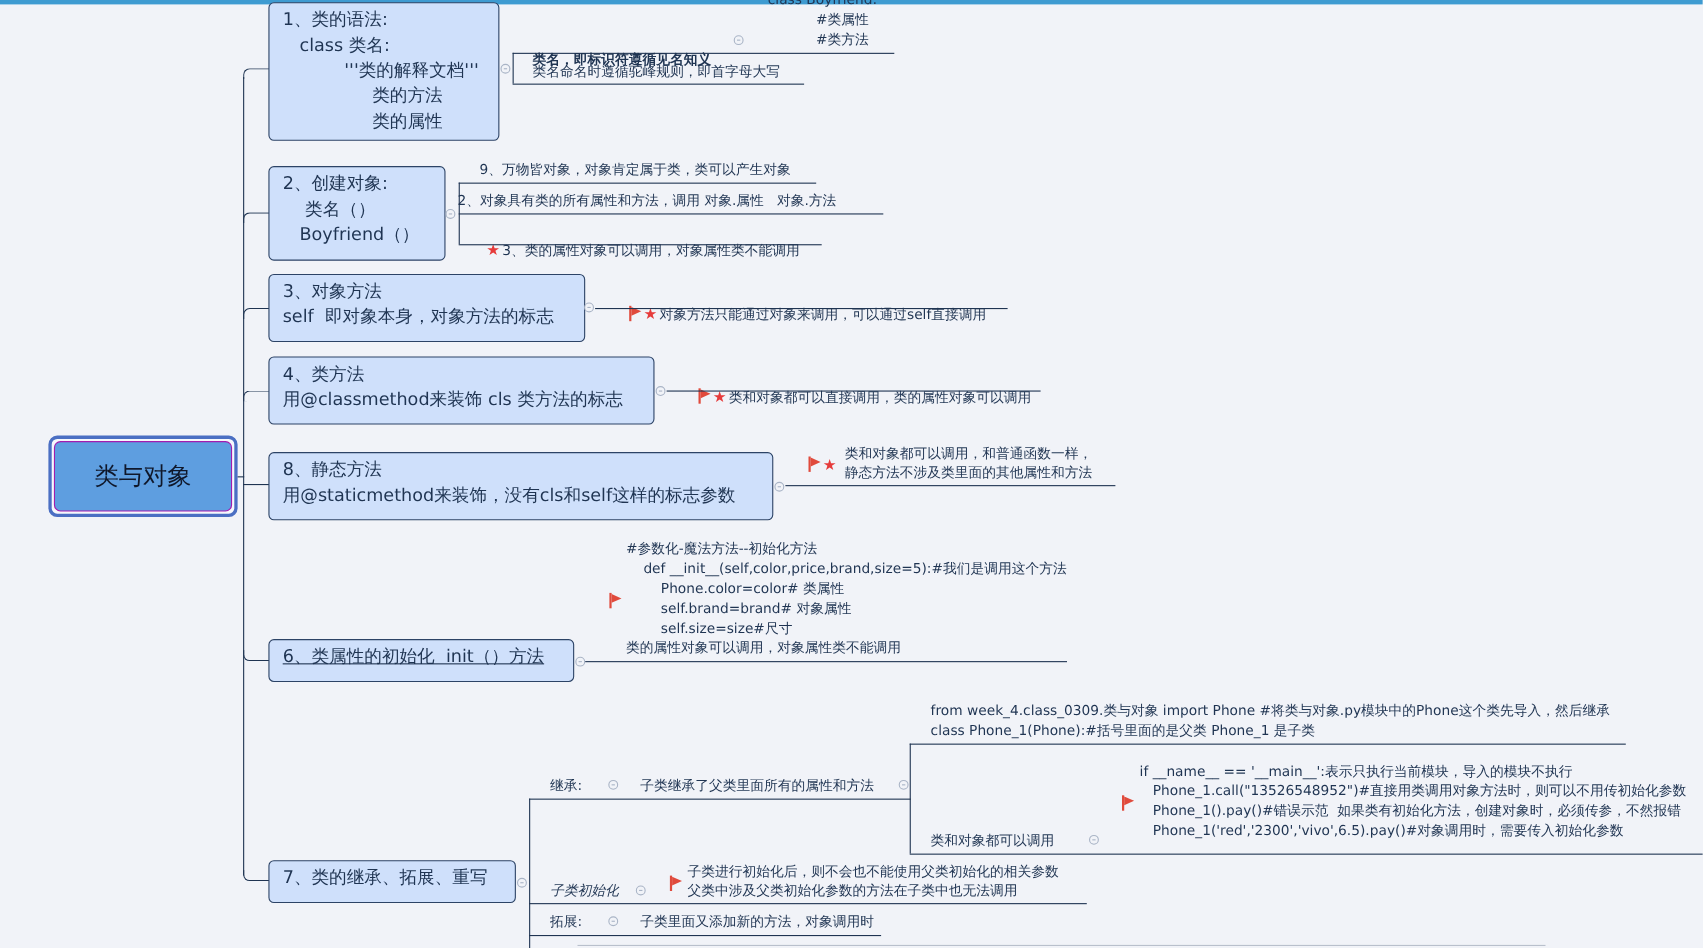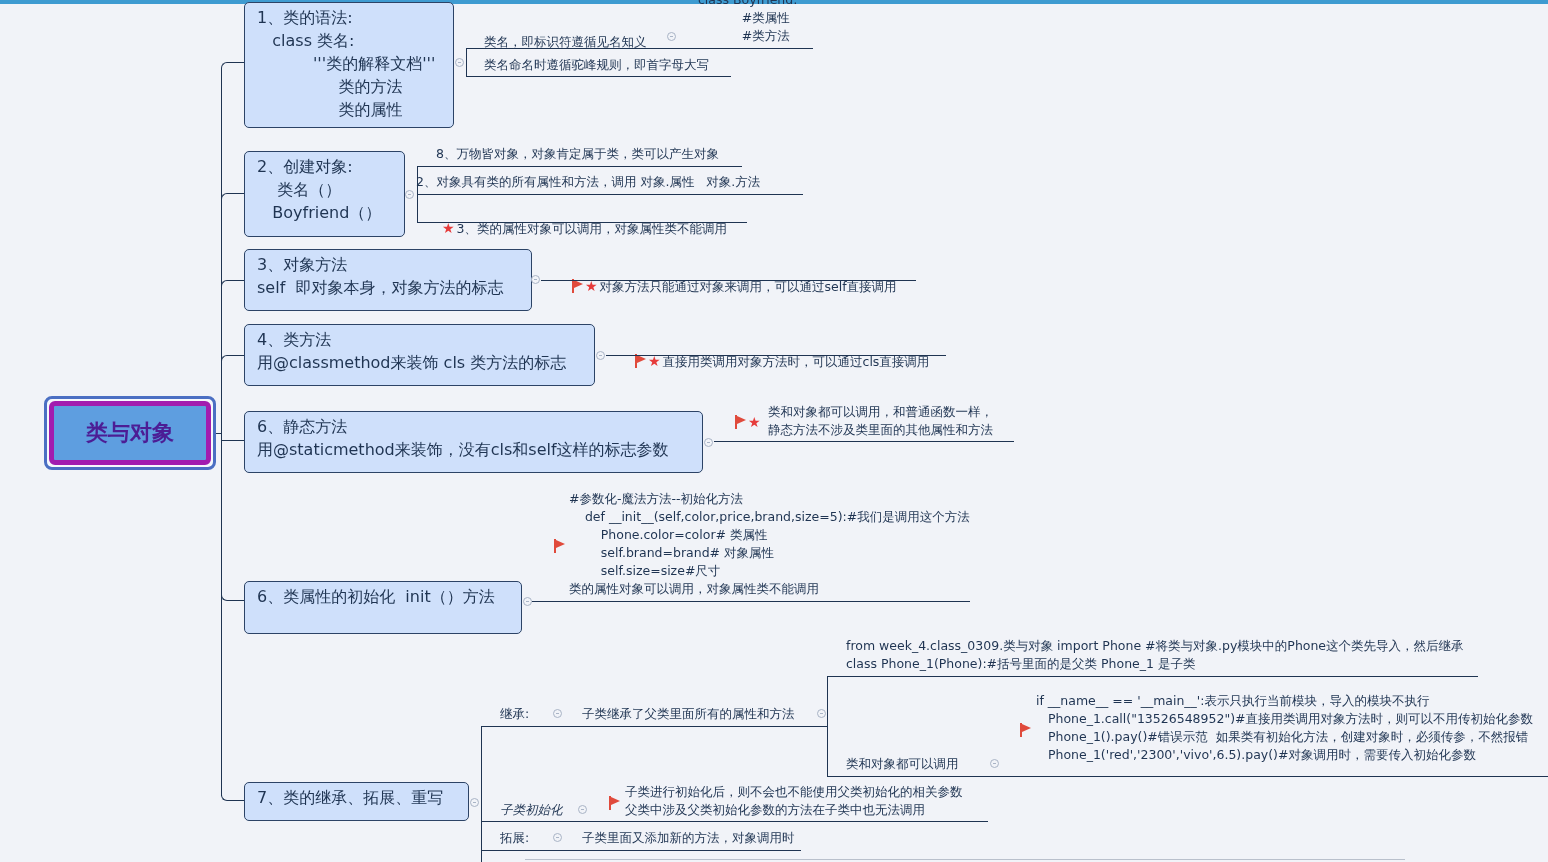--- a/index.html
+++ b/index.html
@@ -5,23 +5,23 @@
   * { box-sizing: border-box; margin: 0; padding: 0; }
   html, body { width: 1548px; height: 862px; overflow: hidden; }
   body { background: #f1f3f8; font-family: "DejaVu Sans", "Liberation Sans", sans-serif; color: #1f3452; position: relative; }
   .topbar { position: absolute; left: 0; top: 0; width: 1548px; height: 4px; background: #3e9bd1; }
   .abs { position: absolute; }
   .root {
     position: absolute; left: 44px; top: 396px; width: 172px; height: 74px;
     border: 3px solid #4b6fc3; border-radius: 8px; background: #f6f8fd; padding: 2px;
   }
   .root-inner {
-    width: 100%; height: 100%; background: #5e9ee0; border: 5px solid #a21caf; border-radius: 6px;
+    width: 100%; height: 100%; background: #5e9ee0; border: 1px solid #a21caf; border-radius: 6px;
     display: flex; align-items: center; justify-content: center;
-    font-size: 22px; color: #4c1d95; font-weight: bold;
+    font-size: 22px; color: #0f172a;
   }
   .topic {
     position: absolute; background: #cfe0fb; border: 1px solid #2c4366; border-radius: 5px;
     font-size: 16px; color: #1f3452; padding: 3px 12px; line-height: 23px; white-space: pre;
   }
   .sub { position: absolute; font-size: 12.5px; color: #1f3452; white-space: pre; line-height: 18px; }
   .uline { position: absolute; height: 1px; background: #1f3452; }
   .vline { position: absolute; width: 1px; background: #1f3452; }
   .hline { position: absolute; height: 1px; background: #1f3452; }
   .collapse {
@@ -55,70 +55,70 @@
 <div class="corner-b" style="left:221px; top:591px;"></div>
 <div class="corner-b" style="left:221px; top:791px;"></div>
 
 <div class="topic" style="left:244px; top:2px; width:210px; height:126px;">1、类的语法:
    class 类名:
            '''类的解释文档'''
                 类的方法
                 类的属性</div>
 <div class="collapse" style="left:455px; top:58px;"></div>
 <div class="vline" style="left:466px; top:48px; height:28px;"></div>
-<div class="sub" style="left:484px; top:33px;">类名，即标识符遵循见名知义</div>
+<div class="sub" style="left:484px; top:45px;font-weight:bold;">类名，即标识符遵循见名知义</div>
 <div class="collapse" style="left:667px; top:32px;"></div>
 <div class="uline" style="left:466px; top:48px; width:347px;"></div>
 <div class="sub" style="left:698px; top:-9px;">class Boyfriend:
            #类属性
            #类方法</div>
 <div class="sub" style="left:484px; top:56px;">类名命名时遵循驼峰规则，即首字母大写</div>
 <div class="uline" style="left:466px; top:76px; width:265px;"></div>
 
 <div class="topic" style="left:244px; top:151px; width:161px; height:86px;">2、创建对象:
     类名（）
    Boyfriend（）</div>
 <div class="collapse" style="left:405px; top:190px;"></div>
 <div class="vline" style="left:417px; top:166px; height:56px;"></div>
-<div class="sub" style="left:436px; top:145px;">8、万物皆对象，对象肯定属于类，类可以产生对象</div>
+<div class="sub" style="left:436px; top:145px;">9、万物皆对象，对象肯定属于类，类可以产生对象</div>
 <div class="uline" style="left:417px; top:166px; width:325px;"></div>
 <div class="sub" style="left:416px; top:173px;">2、对象具有类的所有属性和方法，调用 对象.属性   对象.方法</div>
 <div class="uline" style="left:417px; top:194px; width:386px;"></div>
 <div class="sub" style="left:434px; top:201px;">
   <span class="star">★</span><span>3、类的属性对象可以调用，对象属性类不能调用</span>
 </div>
 <div class="uline" style="left:417px; top:222px; width:330px;"></div>
 
 <div class="topic" style="left:244px; top:249px; width:288px; height:62px;">3、对象方法
 self  即对象本身，对象方法的标志</div>
 <div class="collapse" style="left:531px; top:275px;"></div>
 <div class="sub" style="left:563px; top:259px;text-align:center;">
   <span class="flag"></span><span class="star">★</span><span>对象方法只能通过对象来调用，可以通过self直接调用</span>
 </div>
 <div class="uline" style="left:541px; top:280px; width:375px;"></div>
 
 <div class="topic" style="left:244px; top:324px; width:351px; height:62px;">4、类方法
 用@classmethod来装饰 cls 类方法的标志</div>
 <div class="collapse" style="left:596px; top:351px;"></div>
 <div class="sub" style="left:626px; top:334px;">
-  <span class="flag"></span><span class="star">★</span><span>直接用类调用对象方法时，可以通过cls直接调用</span>
+  <span class="flag"></span><span class="star">★</span><span>类和对象都可以直接调用，类的属性对象可以调用</span>
 </div>
 <div class="uline" style="left:606px; top:355px; width:340px;"></div>
 
-<div class="topic" style="left:244px; top:411px; width:459px; height:62px;">6、静态方法
+<div class="topic" style="left:244px; top:411px; width:459px; height:62px;">8、静态方法
 用@staticmethod来装饰，没有cls和self这样的标志参数</div>
 <div class="collapse" style="left:704px; top:438px;"></div>
 <div class="abs" style="left:734px; top:412px;">
   <span class="flag"></span><span class="star">★</span>
 </div>
 <div class="sub" style="left:768px; top:403px;">类和对象都可以调用，和普通函数一样，
 静态方法不涉及类里面的其他属性和方法</div>
 <div class="uline" style="left:714px; top:441px; width:300px;"></div>
 
-<div class="topic" style="left:244px; top:581px; width:278px; height:53px;">6、类属性的初始化  init（）方法</div>
+<div class="topic" style="left:244px; top:581px; width:278px; height:39px;text-decoration:underline;">6、类属性的初始化  init（）方法</div>
 <div class="collapse" style="left:523px; top:597px;"></div>
 <div class="abs" style="left:553px; top:536px;"><span class="flag"></span></div>
 <div class="sub" style="left:569px; top:490px;">#参数化-魔法方法--初始化方法
     def __init__(self,color,price,brand,size=5):#我们是调用这个方法
         Phone.color=color# 类属性
         self.brand=brand# 对象属性
         self.size=size#尺寸
 类的属性对象可以调用，对象属性类不能调用</div>
 <div class="uline" style="left:532px; top:601px; width:438px;"></div>
 

